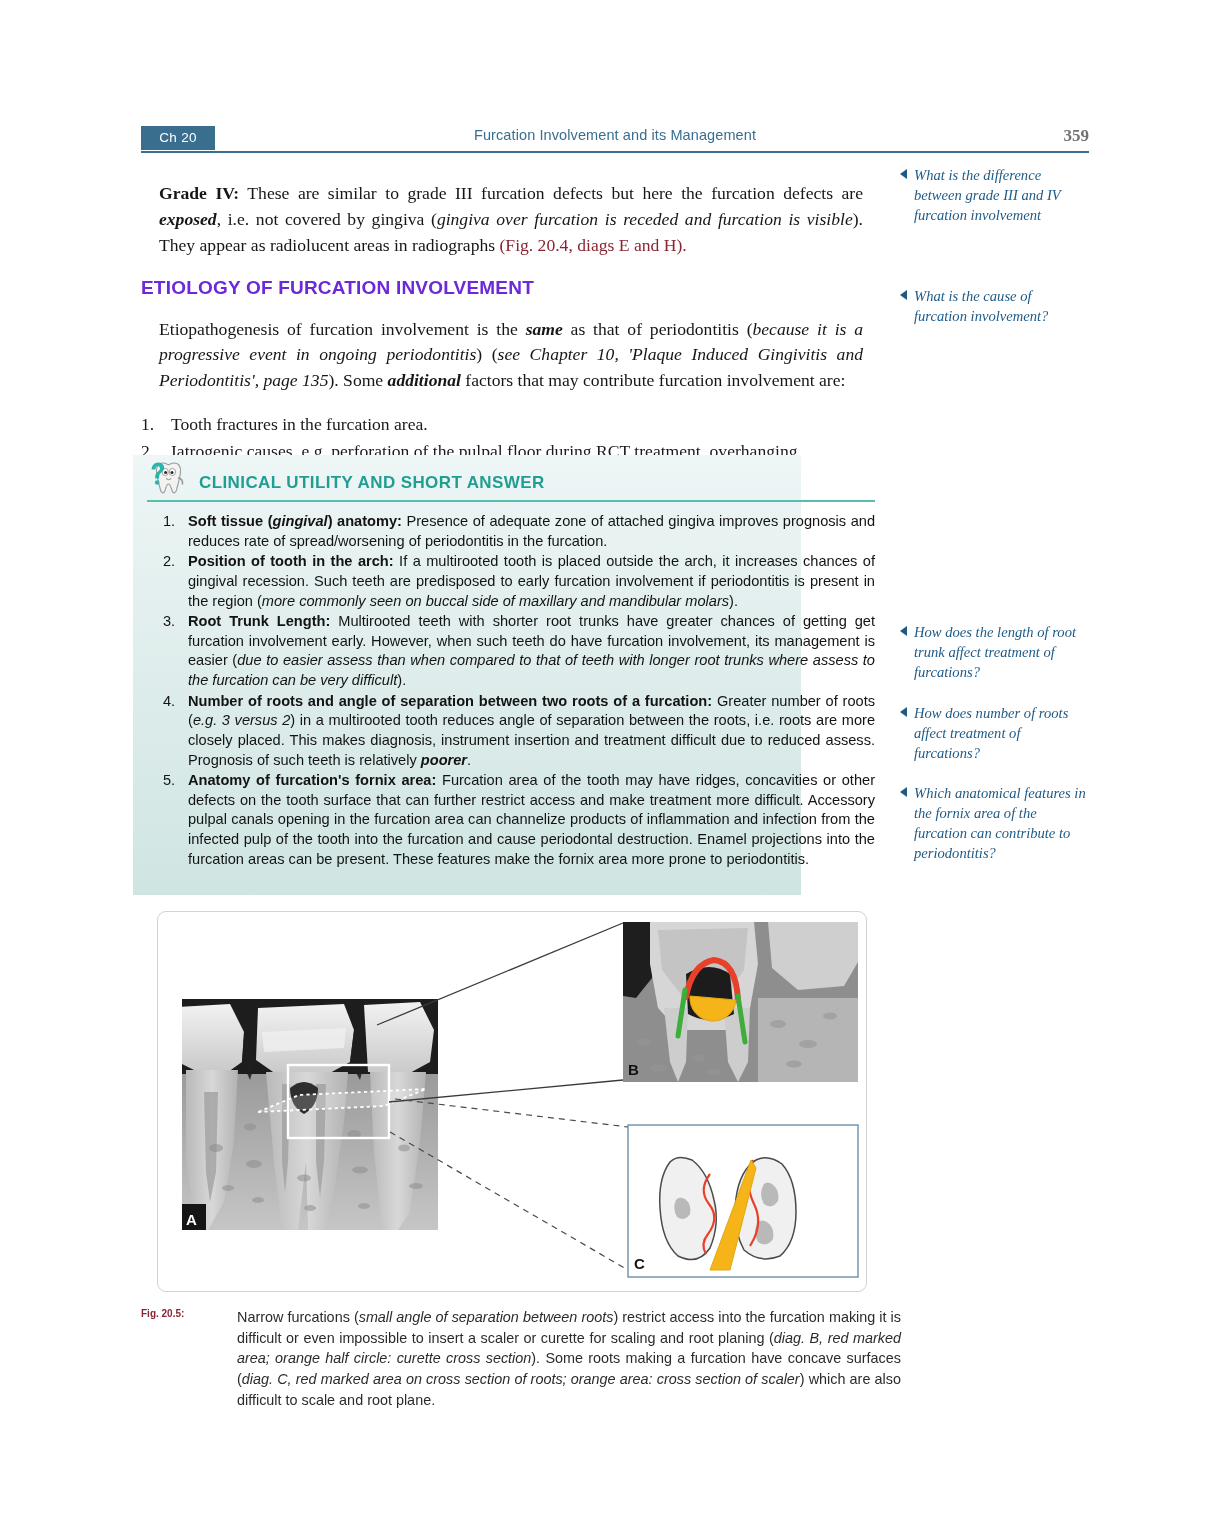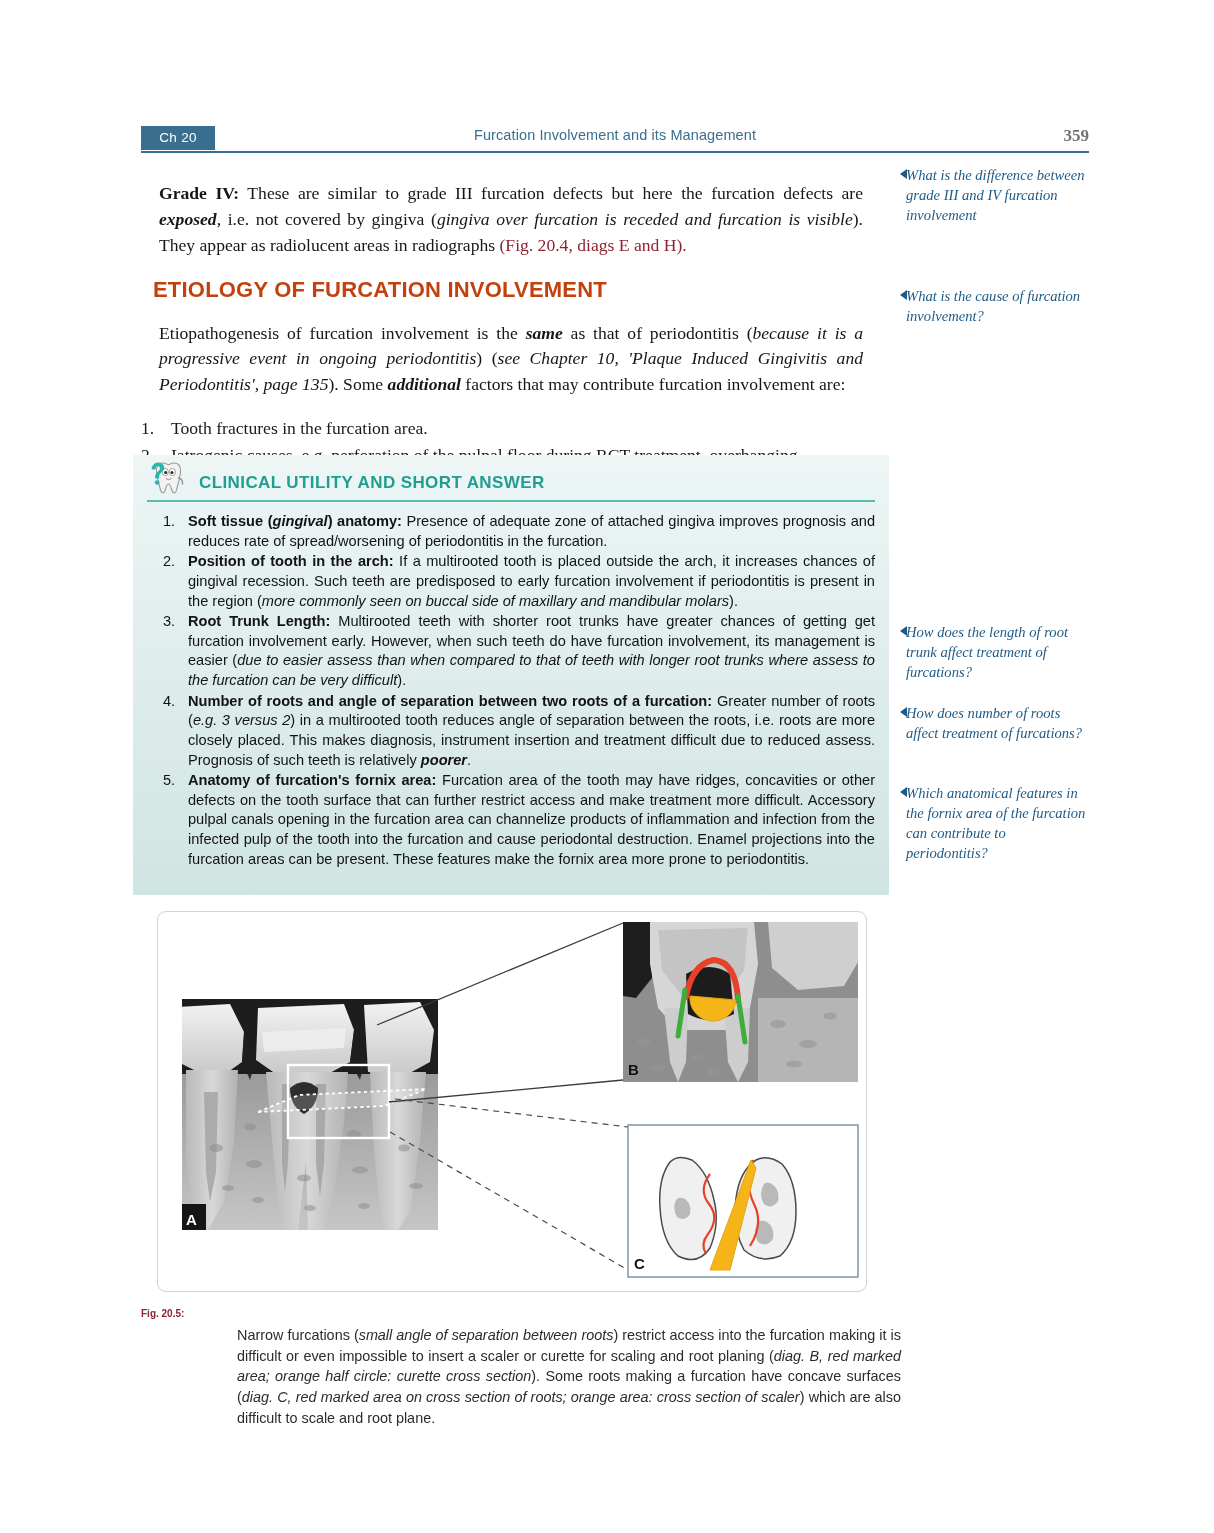--- a/index.html
+++ b/index.html
@@ -79,25 +79,25 @@
     text-align: justify;
     color: #161616;
     margin: 18px;
   }
   .bodytext b { font-weight: bold; }
   .bodytext i { font-style: italic; }
   .maroon { color: #8a2432; }
 
   h2.section-head {
     font-family: "Liberation Sans", sans-serif;
-    font-size: 22px;
+    font-size: 19px;
     font-weight: bold;
-    color: #c2410c;
+    color: #6d28d9;
     letter-spacing: .2px;
-    margin: 18px 0 10px 12px;
+    margin: 18px 0 10px 0;
   }
 
   ol.plain-list {
     margin: 2px 0 0 0;
     padding: 0;
     list-style: none;
   }
   ol.plain-list > li {
     position: relative;
     padding-left: 30px;
@@ -126,28 +126,28 @@
   .margin-q .tri {
     position: absolute;
     left: 0; top: 3px;
     width: 0; height: 0;
     border-top: 5px solid transparent;
     border-bottom: 5px solid transparent;
     border-right: 7px solid #1d5a86;
   }
   .margin-q .qtext {
     display: block;
-    margin-left: 6px;
+    margin-left: 14px;
   }
 
   
   .cu-box {
     position: absolute;
     left: 133px; top: 455px;
-    width: 756px; height: 440px;
+    width: 668px; height: 440px;
     background: linear-gradient(to bottom, #eef6f6 0%, #e4f0ef 30%, #d7e9e7 75%, #cfe5e2 100%);
   }
   .cu-header {
     position: absolute;
     left: 14px; top: 3px;
     width: 728px; height: 44px;
   }
   .cu-icon {
     position: absolute;
     left: 0px; top: -2px;
@@ -230,21 +230,20 @@
     position: absolute;
     left: 0; top: 0;
     font-weight: bold;
     color: #8a2432;
     font-size: 10px;
   }
   .caption .cap-text {
     display: block;
     margin-left: 96px;
     text-align: justify;
-    margin-top: 18px;
   }
   .caption i { font-style: italic; }
 </style>
 </head>
 <body>
 
 <div class="page">
 
   <div class="runhead">
     <div class="runhead-title">Furcation Involvement and its Management</div>

